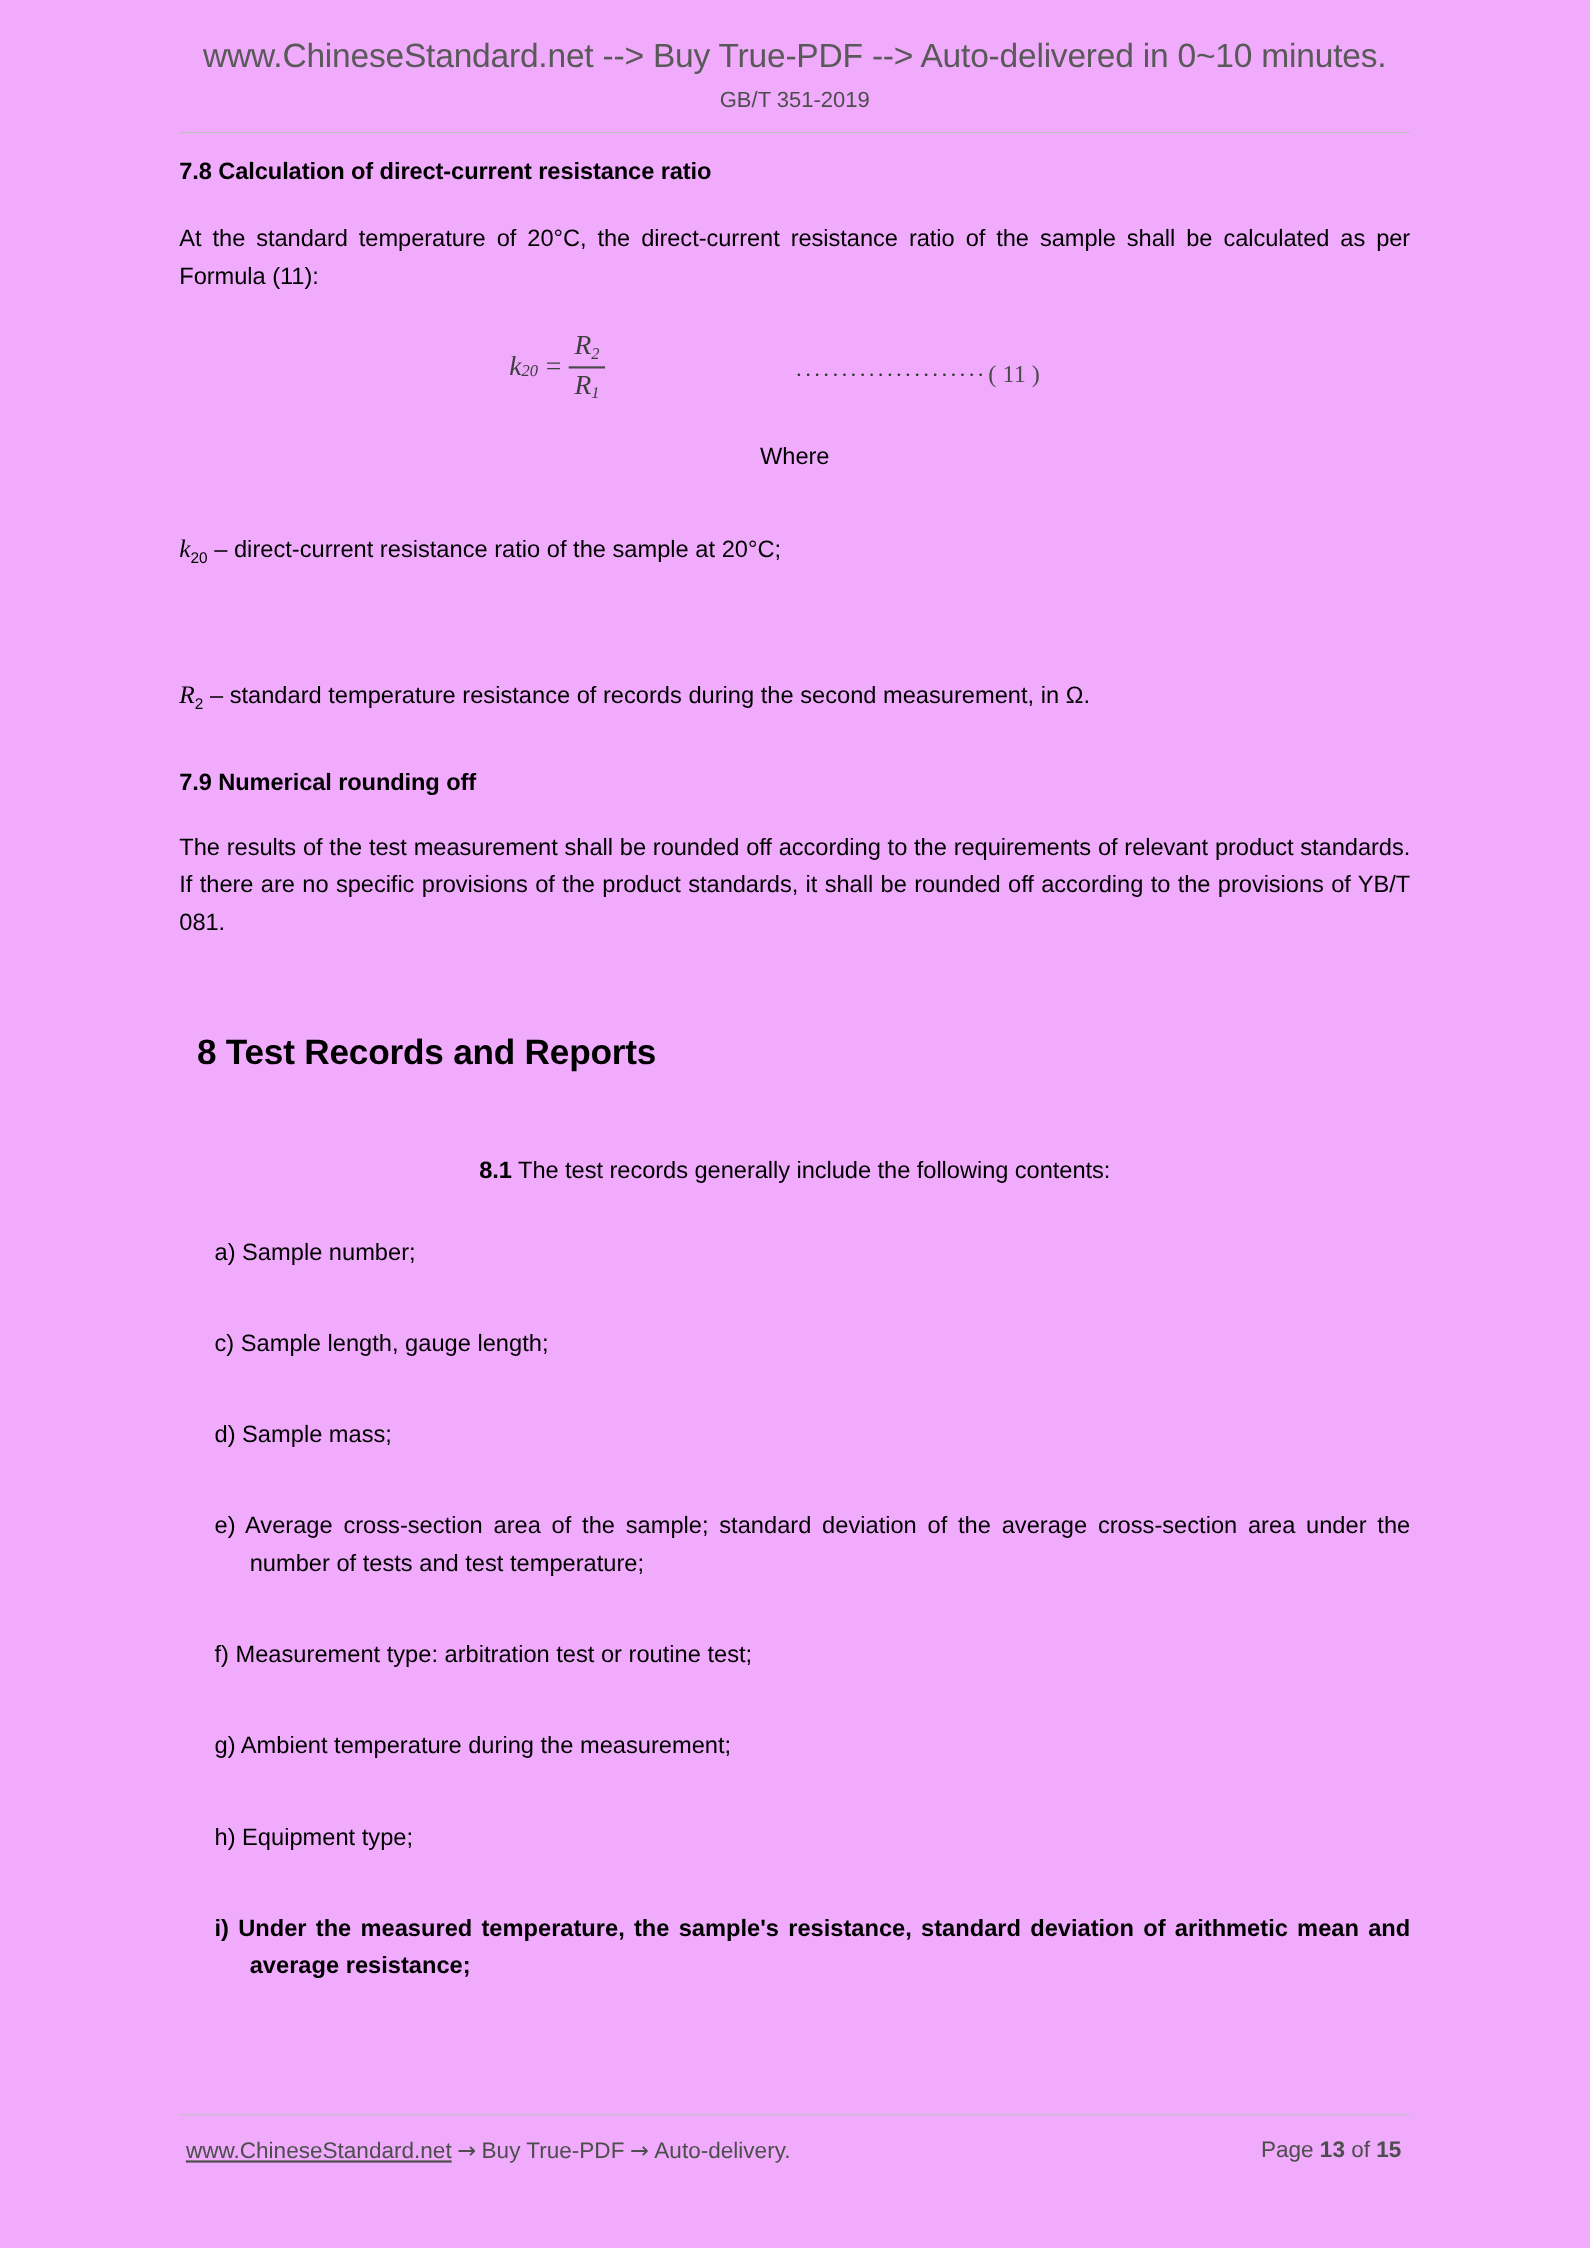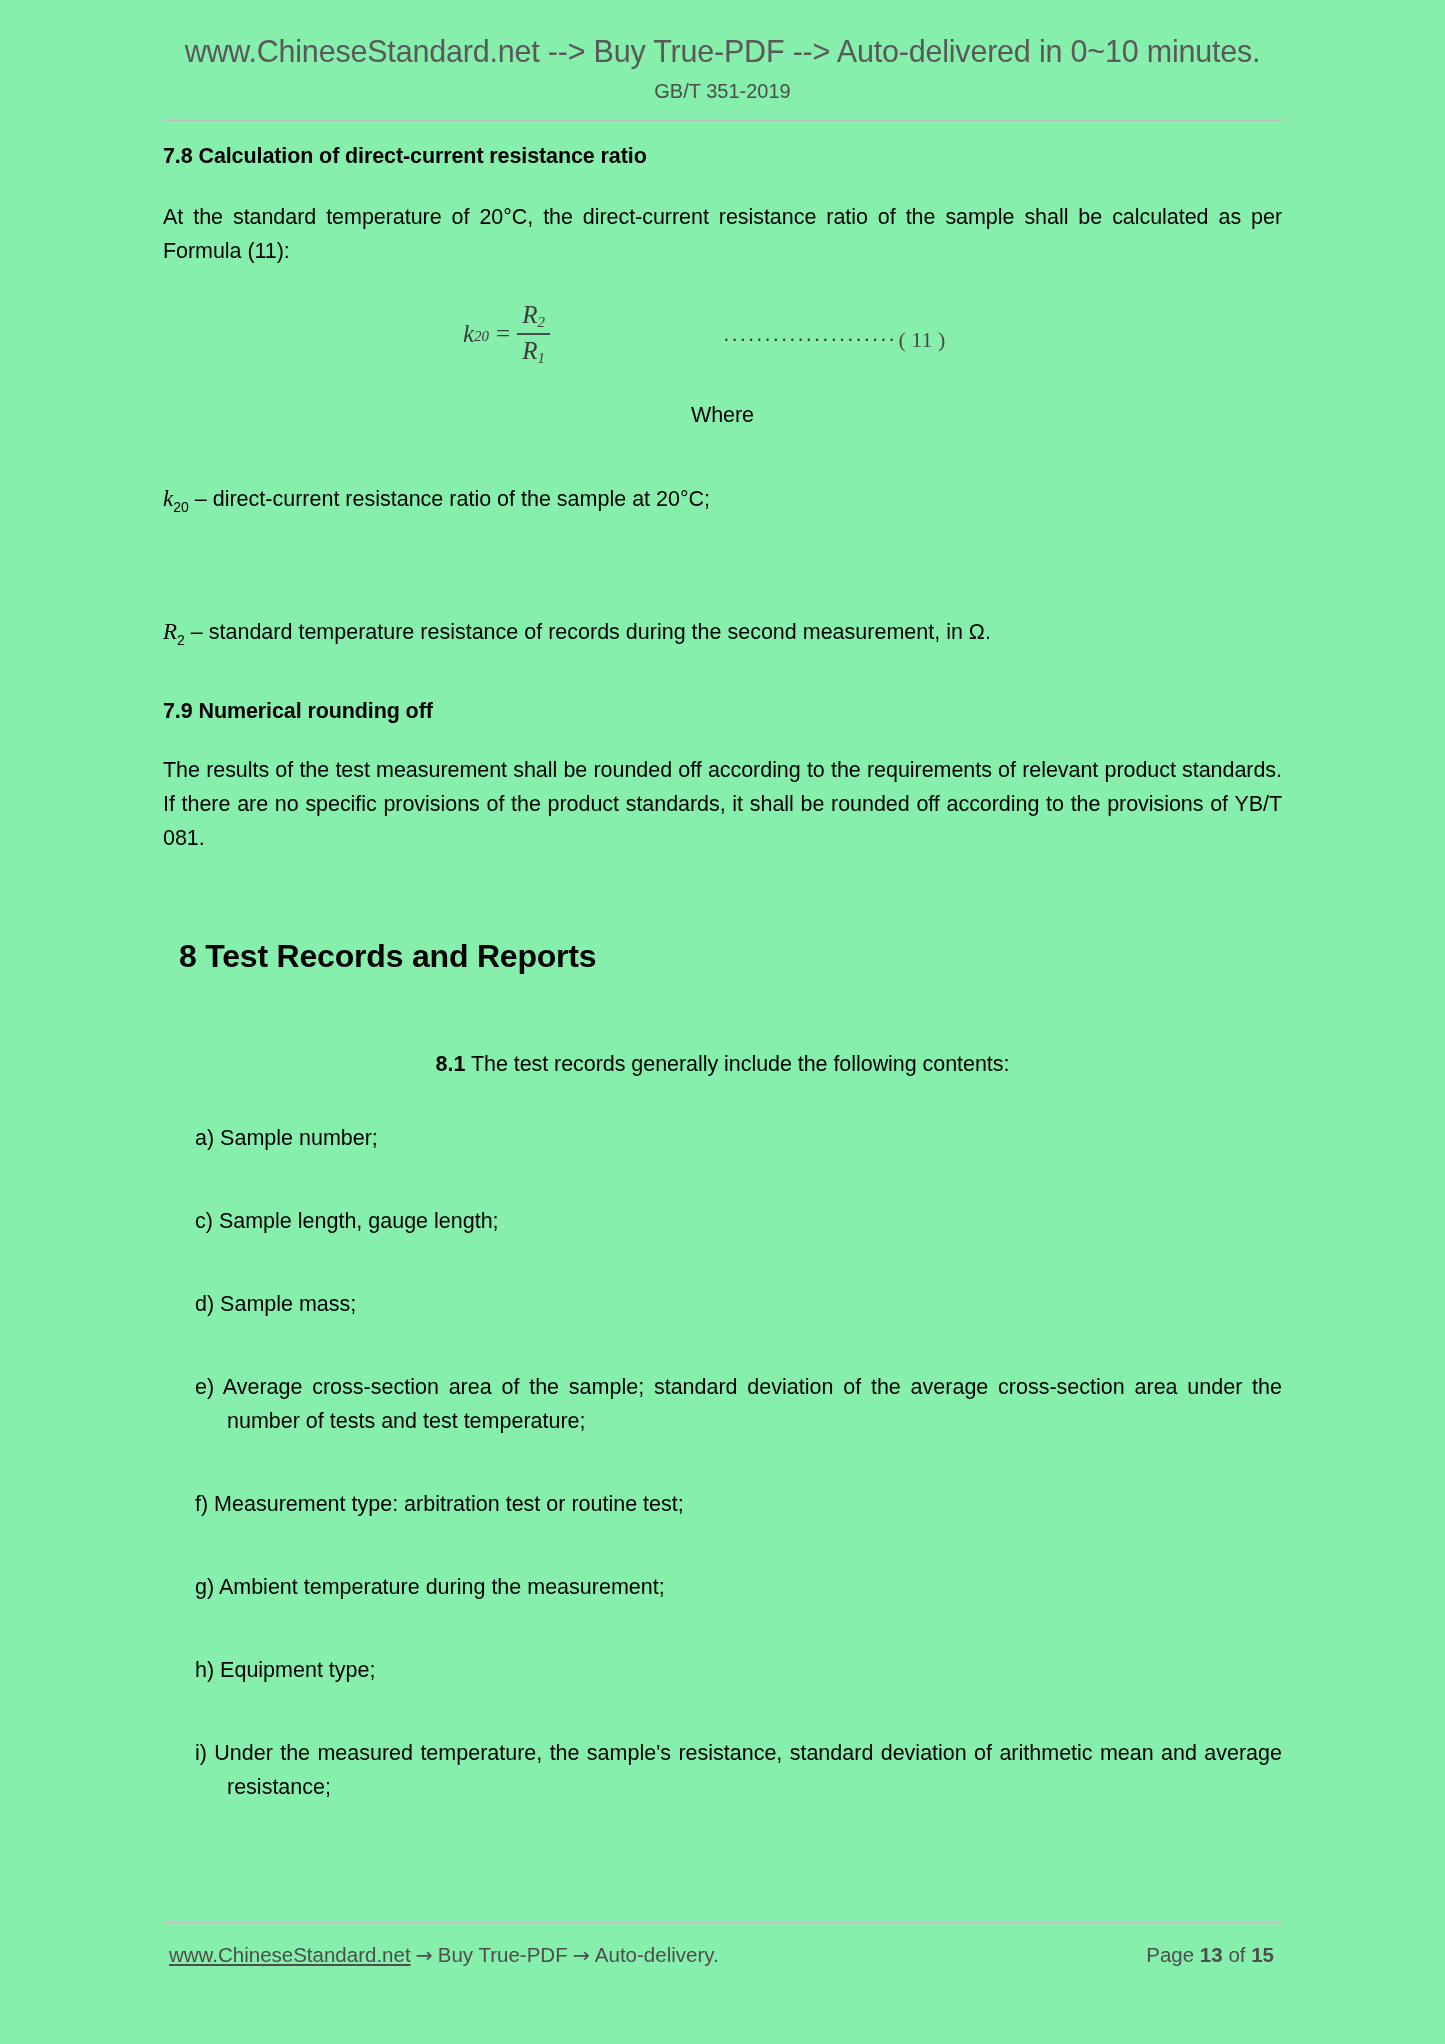--- a/index.html
+++ b/index.html
@@ -10,21 +10,21 @@
   body {
     font-family: "Liberation Sans", sans-serif;
     color: #000000;
     -webkit-font-smoothing: antialiased;
   }
   .page {
     position: relative;
     width: 1445px;
     height: 2044px;
     margin: 0 auto;
-    background: #86efac;
+    background: #f0abfc;
     box-sizing: border-box;
     overflow: hidden;
   }
 
   
   .wm-header {
     position: absolute;
     left: 0;
     right: 0;
     top: 34px;
@@ -191,21 +191,21 @@
   }
   ol.letters li {
     font-size: 21.5px;
     line-height: 1.58;
     margin: 0 0 49px 0;
     padding-left: 64px;
     text-indent: -32px;
     text-align: justify;
     text-justify: inter-word;
   }
-  ol.letters li.last { margin-bottom: 0; }
+  ol.letters li.last { margin-bottom: 0; font-weight: bold; }
   ol.letters li.nojust { text-align: left; }
 
   
   .rule-bottom {
     position: absolute;
     left: 163px;
     right: 163px;
     top: 1922px;
     height: 1px;
     background: #bfbfbf;

